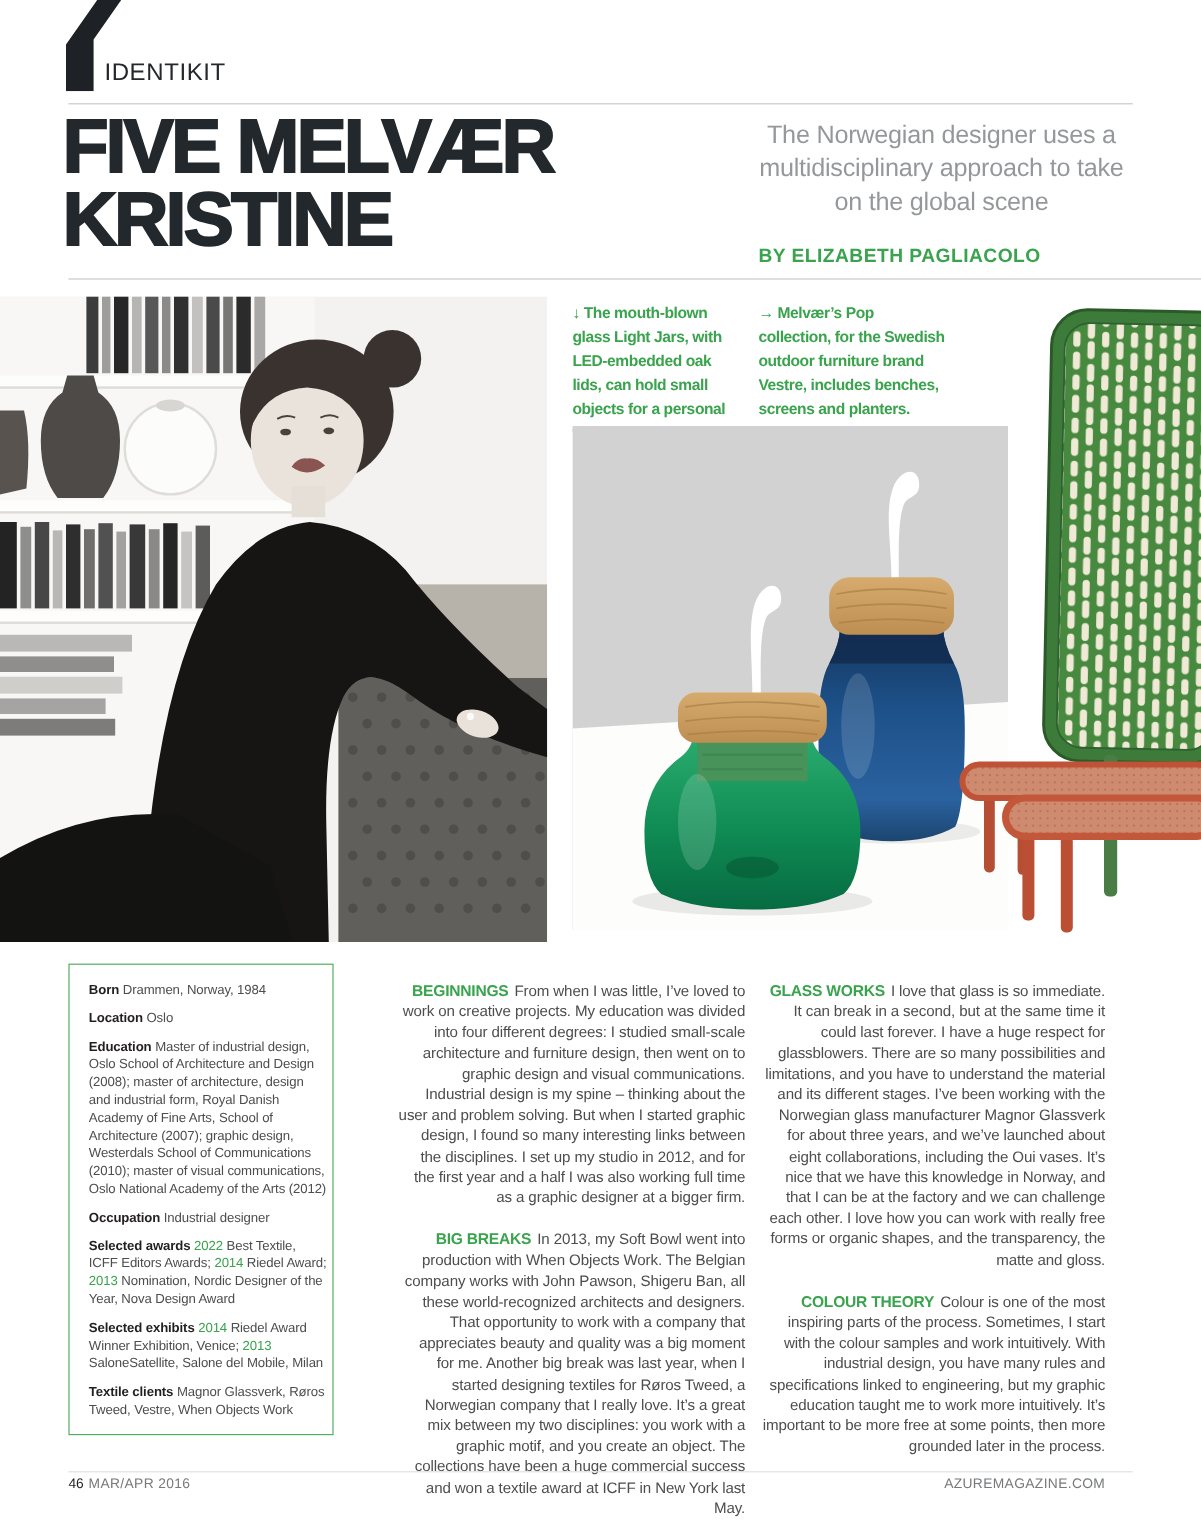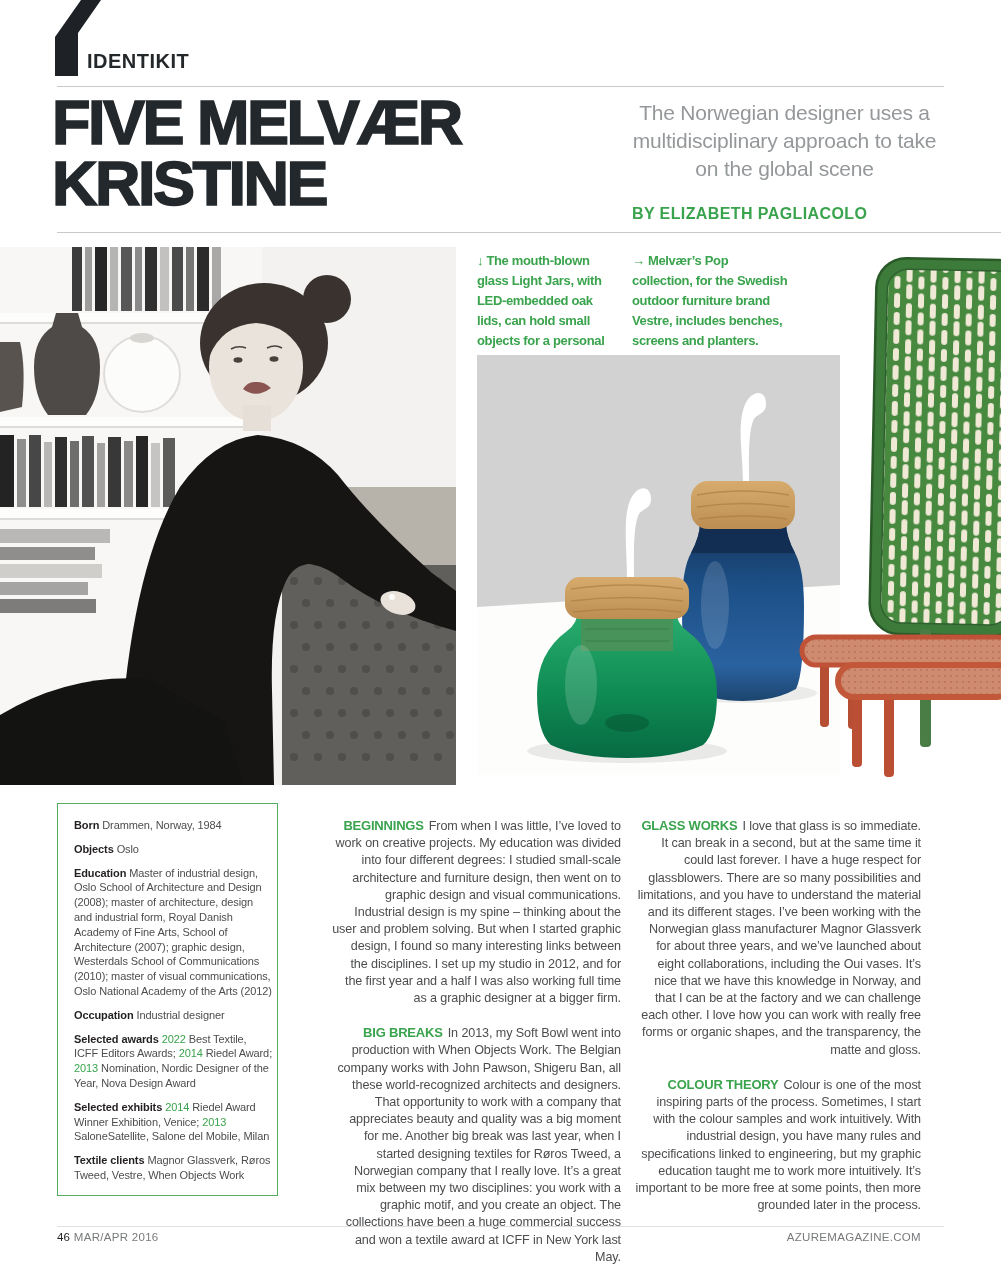--- a/index.html
+++ b/index.html
@@ -3,21 +3,21 @@
 <meta charset="utf-8">
 <style>
   html,body{margin:0;padding:0;}
   body{width:1001px;height:1280px;position:relative;background:#ffffff;
        font-family:"Liberation Sans","DejaVu Sans",sans-serif;
        -webkit-font-smoothing:antialiased;overflow:hidden;}
   .abs{position:absolute;}
   .rule{position:absolute;height:1px;background:#c9c9c9;}
 
   
-  .kicker{left:87px;top:50px;font-size:20px;font-weight:bold;letter-spacing:.5px;color:#24282b;}
+  .kicker{left:87px;top:50px;font-size:20px;font-weight:normal;letter-spacing:.5px;color:#24282b;}
   .title{left:52px;top:92px;font-size:63px;line-height:61px;font-weight:bold;
          letter-spacing:-2.5px;color:#23282c;-webkit-text-stroke:1.6px #23282c;}
   .dek{left:632px;top:99px;width:305px;font-size:21px;line-height:28px;color:#95989a;letter-spacing:-.2px;text-align:center;}
   .byline{left:632px;top:205px;font-size:16px;font-weight:bold;letter-spacing:.4px;color:#3aa34d;}
 
   
   .caption{font-size:13px;font-weight:bold;letter-spacing:-.35px;line-height:20px;color:#3aa34d;top:251px;}
   .cap1{left:477px;width:128px;}
   .cap2{left:632px;width:158px;}
 
@@ -286,21 +286,21 @@
 
   <g>
     <rect x="72" y="446" width="10" height="74" rx="4" fill="#bb4f33"></rect>
     <rect x="104" y="450" width="10" height="80" rx="4" fill="#bb4f33"></rect>
     <rect x="58" y="418" width="175" height="32" rx="16" fill="url(#seatdots)" stroke="#c3573a" stroke-width="6"></rect>
   </g>
 </svg>
 
 <div class="abs bio">
   <p><span class="lbl">Born</span><span><span>Drammen, Norway, 1984</span></span></p>
-  <p><span class="lbl">Objects</span><span><span>Oslo</span></span></p>
+  <p><span class="lbl">Location</span><span><span>Oslo</span></span></p>
   <p><span class="lbl">Education</span><span><span>Master of industrial design, Oslo School of Architecture and Design (2008); master of architecture, design and industrial form, Royal Danish Academy of Fine Arts, School of Architecture (2007); graphic design, Westerdals School of Communications (2010); master of visual communications, Oslo National Academy of the Arts (2012)</span></span></p>
   <p><span class="lbl">Occupation</span><span><span>Industrial designer</span></span></p>
   <p><span class="lbl">Selected awards</span><span><span class="seg-green">2022</span><span> Best Textile, ICFF Editors Awards; </span><span class="seg-green">2014</span><span> Riedel Award; </span><span class="seg-green">2013</span><span> Nomination, Nordic Designer of the Year, Nova Design Award</span></span></p>
   <p><span class="lbl">Selected exhibits</span><span><span class="seg-green">2014</span><span> Riedel Award Winner Exhibition, Venice; </span><span class="seg-green">2013</span><span> SaloneSatellite, Salone del Mobile, Milan</span></span></p>
   <p style="margin-bottom:0"><span class="lbl">Textile clients</span><span><span>Magnor Glassverk, Røros Tweed, Vestre, When Objects Work</span></span></p>
 </div>
 
 <div class="abs col col2">
   <p><span class="qa-head">BEGINNINGS</span><span>From when I was little, I’ve loved to work on creative projects. My education was divided into four different degrees: I studied small-scale architecture and furniture design, then went on to graphic design and visual communications. Industrial design is my spine – thinking about the user and problem solving. But when I started graphic design, I found so many interesting links between the disciplines. I set up my studio in 2012, and for the first year and a half I was also working full time as a graphic designer at a bigger firm.</span></p>
   <p><span class="qa-head">BIG BREAKS</span><span>In 2013, my Soft Bowl went into production with When Objects Work. The Belgian company works with John Pawson, Shigeru Ban, all these world-recognized architects and designers. That opportunity to work with a company that appreciates beauty and quality was a big moment for me. Another big break was last year, when I started designing textiles for Røros Tweed, a Norwegian company that I really love. It’s a great mix between my two disciplines: you work with a graphic motif, and you create an object. The collections have been a huge commercial success and won a textile award at ICFF in New York last May.</span></p>

